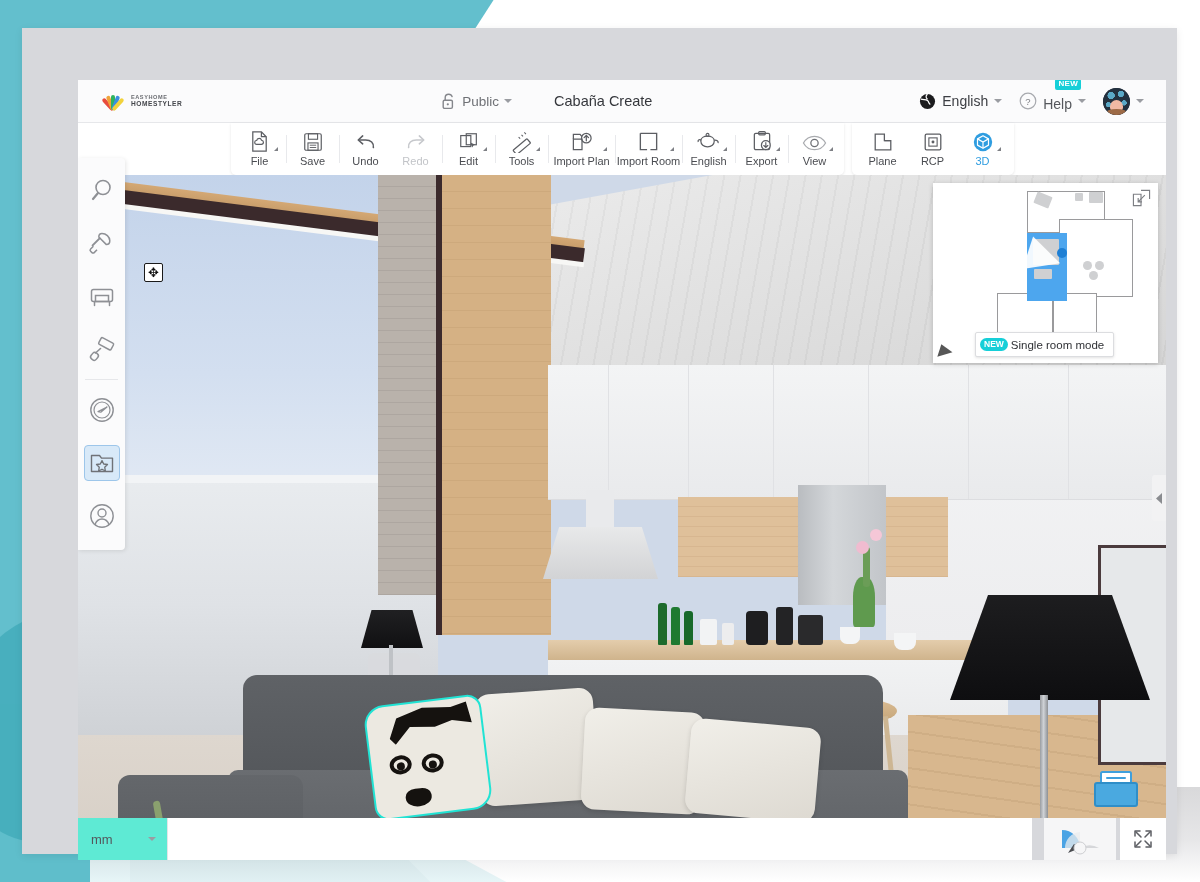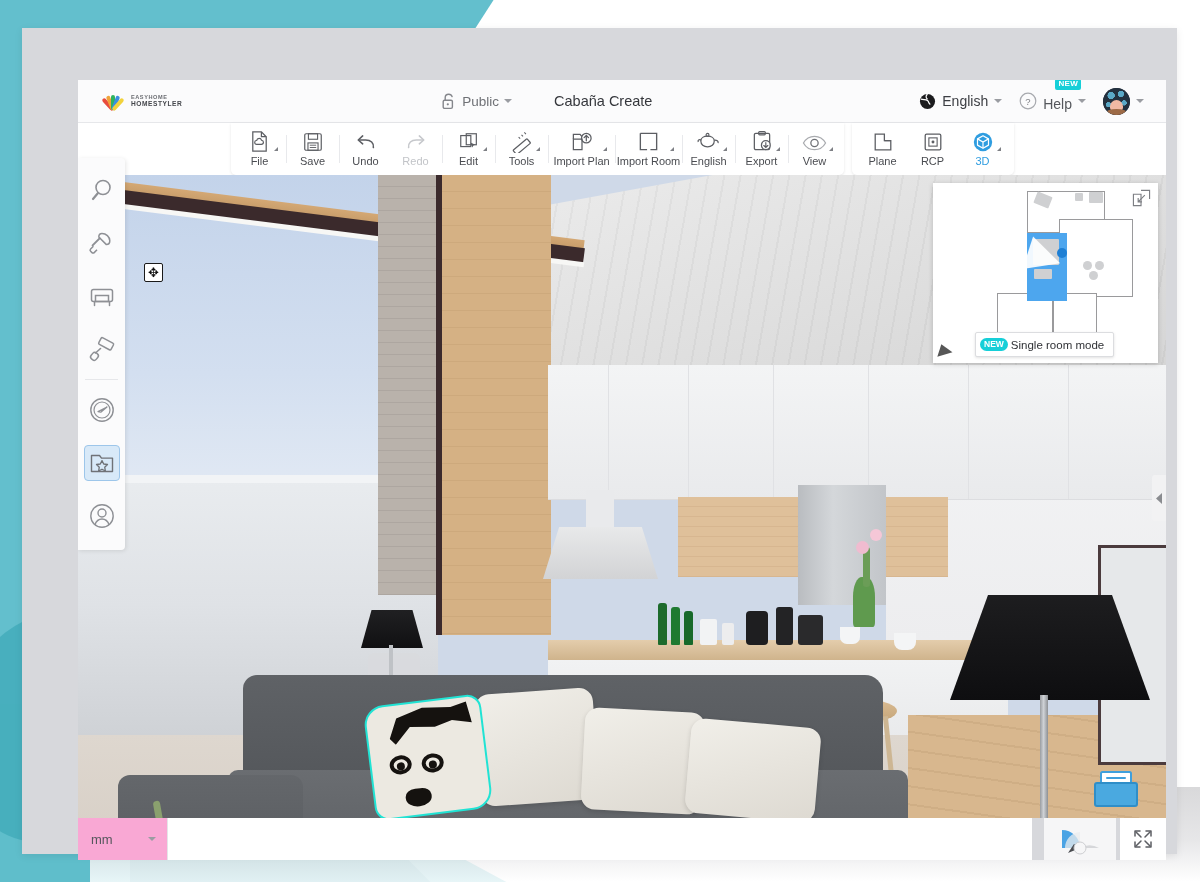--- a/index.html
+++ b/index.html
@@ -374,21 +374,21 @@
   .inbox-btn {
     position: absolute; right: 26px; bottom: 8px; width: 48px; height: 42px; cursor: pointer;
   }
 
   
   .bottombar {
     position: absolute; left: 0; bottom: 0; width: 100%; height: 42px;
     background: #d7d8dc; display: flex; align-items: stretch;
   }
   .unit-select {
-    width: 90px; background: #f9a8d4; display: flex; align-items: center;
+    width: 90px; background: #5eead4; display: flex; align-items: center;
     justify-content: space-between; padding: 0 11px 0 13px; cursor: pointer;
     border-right: 1px solid #e4e5e8;
   }
   .unit-label { font-size: 13px; color: #55575c; }
   .cmd-input {
     flex: 1; background: #ffffff; border: none; outline: none;
     font-family: "Liberation Sans", sans-serif; font-size: 13px; color: #303236;
     padding: 0 12px; margin-right: 12px;
   }
   .bb-right { display: flex; align-items: stretch; gap: 4px; }

